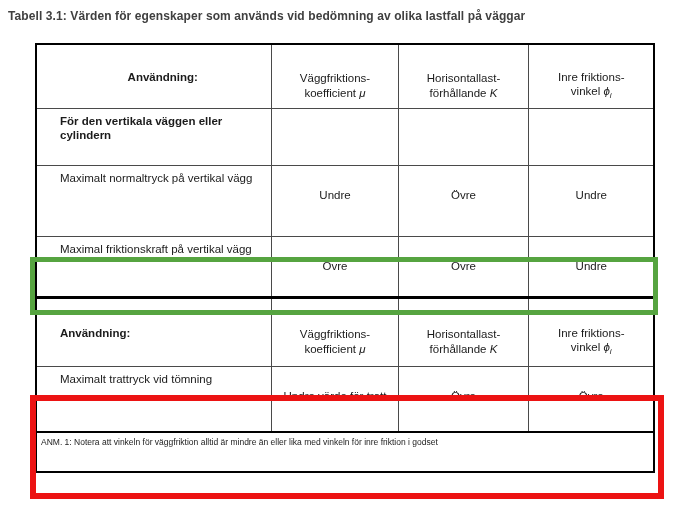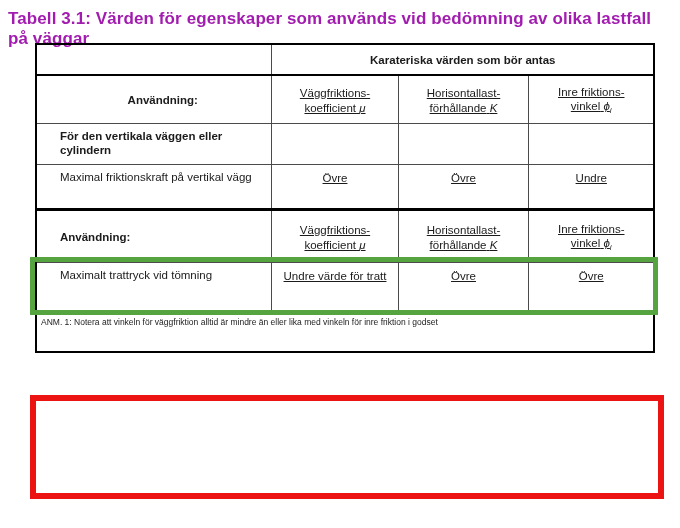--- a/index.html
+++ b/index.html
@@ -6,37 +6,37 @@
   .page{
     position:relative;
     width:680px;height:528px;
     overflow:hidden;
     background:#ffffff;
     font-family:"Liberation Sans","DejaVu Sans",sans-serif;
     color:#1b1b1b;
   }
   .title{
     position:absolute;left:8px;top:9px;width:668px;
-    font-size:17px;font-weight:bold;color:#a21caf;
+    font-size:12px;font-weight:bold;color:#404040;
     letter-spacing:.1px;
   }
   .tbl-wrap{position:absolute;left:35px;top:43px;width:618px;}
   table.main{
     border-collapse:collapse;table-layout:fixed;width:618px;
     border:2px solid #000;
   }
   td{
     border:1px solid #4a4a4a;
     font-size:11.5px;line-height:1.25;
     padding:5px 5px 4px 6px;
     vertical-align:top;
     overflow:hidden;
   }
   td.lbl{text-align:left;padding-left:23px;}
-  td.val{text-align:center;padding-top:6px;text-decoration:underline;}
+  td.val{text-align:center;padding-top:22px;}
   td.bold{font-weight:bold;}
   td.span-head{
     text-align:center;font-weight:bold;vertical-align:middle;
     font-size:11.5px;
   }
   tr.rowA td{border-bottom:2px solid #000;height:20px;}
   tr.head-row td{vertical-align:middle;text-align:center;}
   tr.head-row td.lbl{text-align:center;font-weight:bold;}
   tr.head-row2 td{vertical-align:middle;text-align:center;border-top:3px solid #000;}
   tr.head-row2 td.lbl{text-align:left;font-weight:bold;}
@@ -79,24 +79,20 @@
 
     <table class="main">
       <colgroup>
         <col style="width:235px">
           <col style="width:127px">
           <col style="width:130px">
           <col style="width:126px">
       </colgroup>
 
       <tbody>
-          <tr class="rowA">
-        <td class="lbl"></td>
-        <td class="span-head" colspan="3">Karateriska värden som bör antas</td>
-      </tr>
 
       <tr class="rowB head-row">
         <td class="lbl">Användning:</td>
         <td class="val">
           <span>Väggfriktions-</span><br>
           <span>koefficient</span>
           <i class="sym">μ</i>
         </td>
         <td class="val">
           <span>Horisontallast-</span><br>
@@ -110,20 +106,26 @@
         </td>
       </tr>
 
       <tr class="rowC">
         <td class="lbl bold">För den vertikala väggen eller cylindern</td>
         <td class="val"></td>
         <td class="val"></td>
         <td class="val"></td>
       </tr>
 
+      <tr class="rowD">
+        <td class="lbl">Maximalt normaltryck på vertikal vägg</td>
+        <td class="val">Undre</td>
+        <td class="val">Övre</td>
+        <td class="val">Undre</td>
+      </tr>
 
       <tr class="rowE">
         <td class="lbl">Maximal friktionskraft på vertikal vägg</td>
         <td class="val">Övre</td>
         <td class="val">Övre</td>
         <td class="val">Undre</td>
       </tr>
 
 
       <tr class="rowG head-row2">

